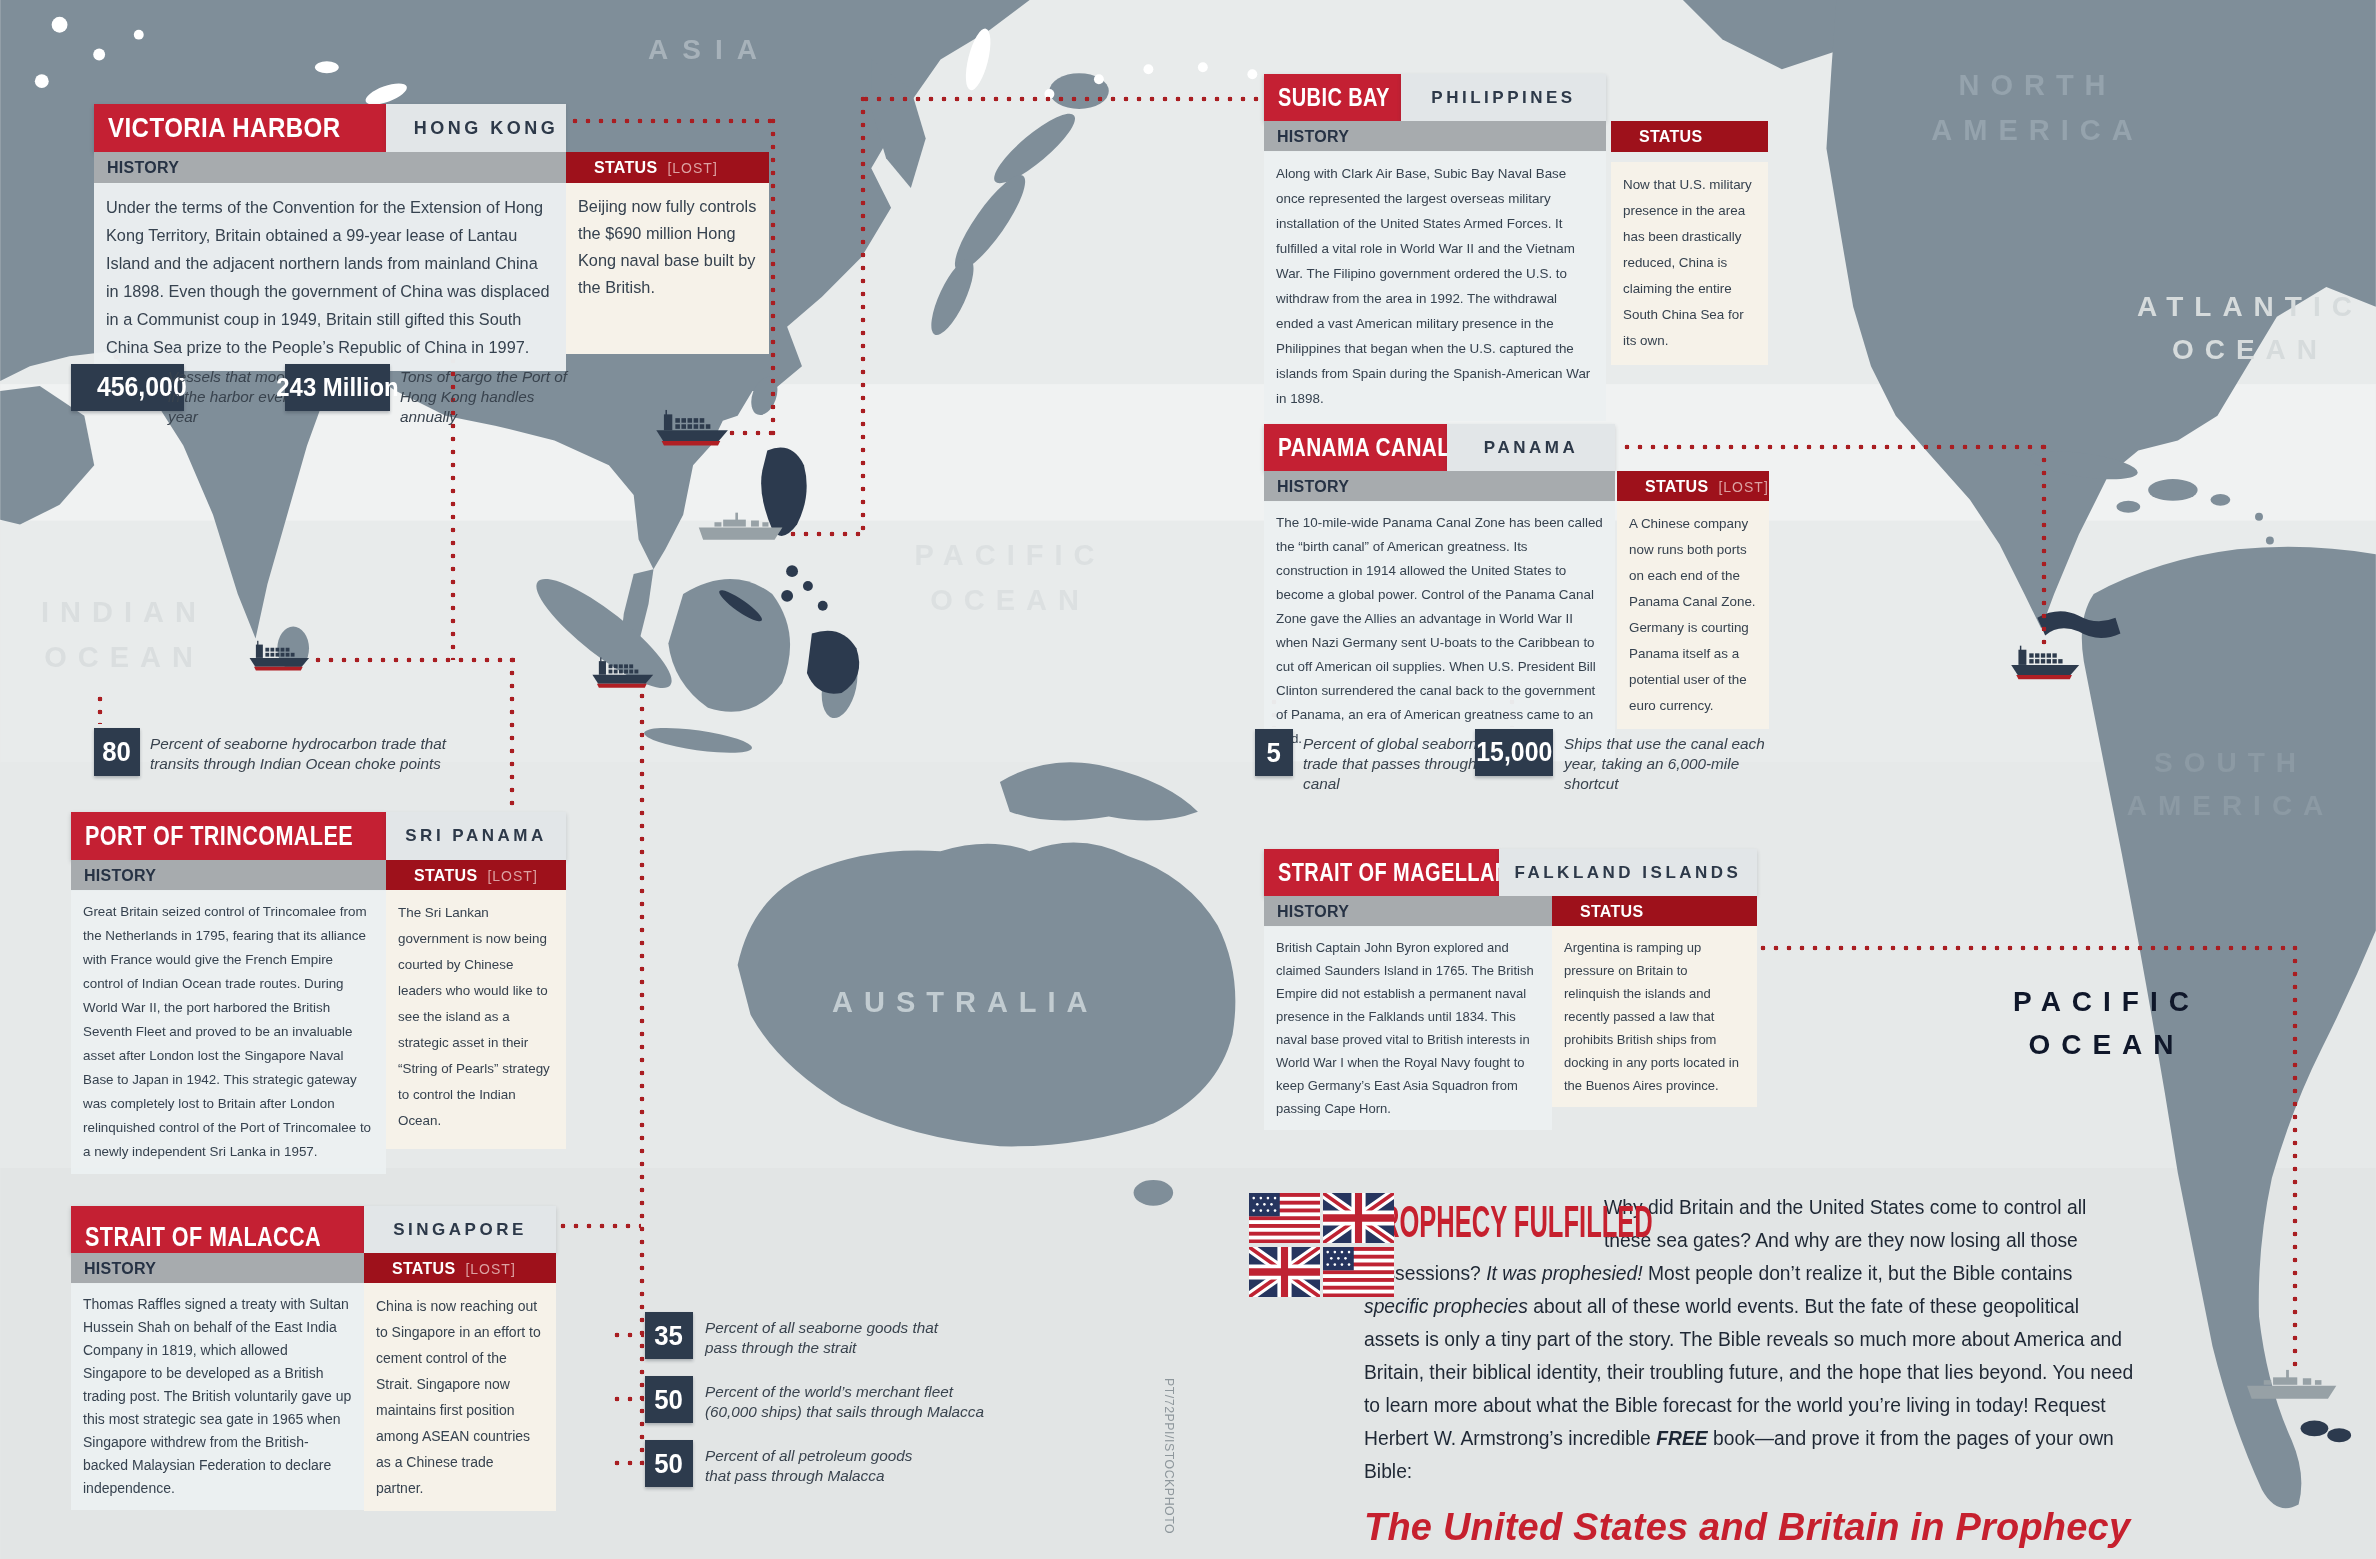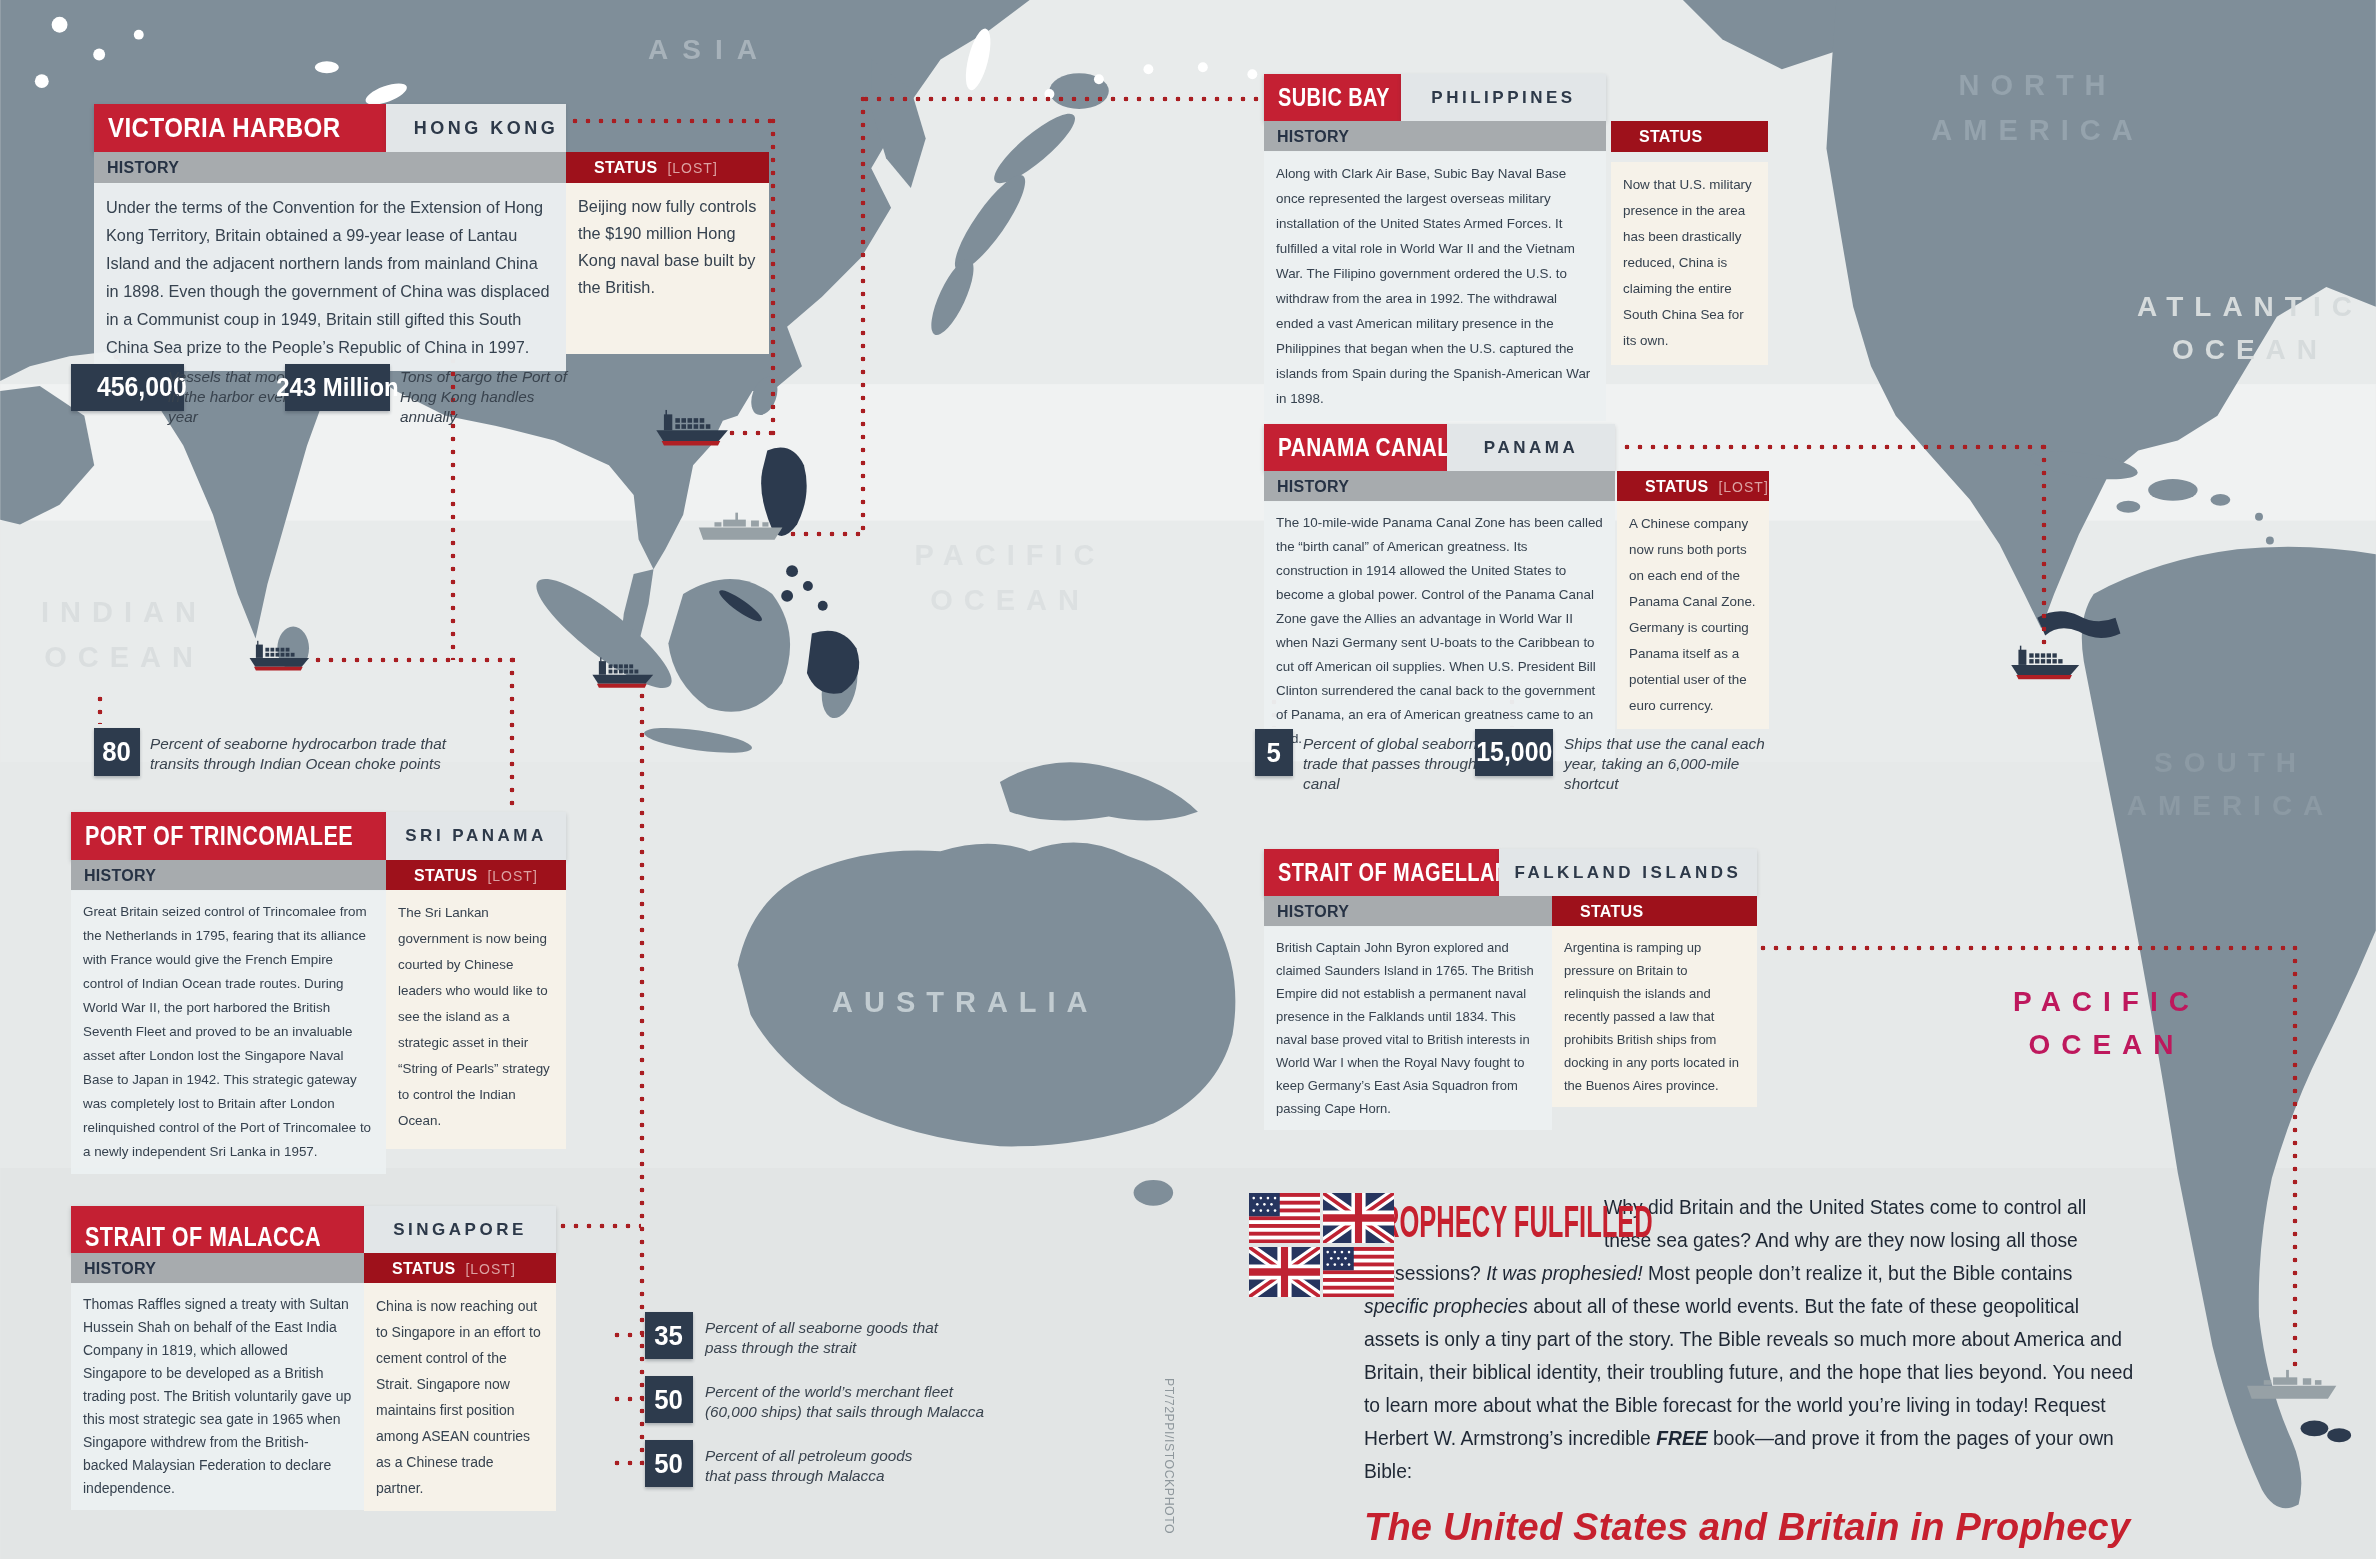--- a/index.html
+++ b/index.html
@@ -182,21 +182,21 @@
 AMERICA</div>
 <div class="maplabel" style="left:2136px;top:285px;width:228px;font-size:28px;color:#d6dbdc;">ATLANTIC
 OCEAN</div>
 <div class="maplabel" style="left:911px;top:533px;width:198px;font-size:29px;color:#dce0e1;">PACIFIC
 OCEAN</div>
 <div class="maplabel" style="left:20px;top:590px;width:208px;font-size:29px;color:#dadedf;">INDIAN
 OCEAN</div>
 <div class="maplabel" style="left:832px;top:980px;font-size:29px;color:#c2ccd1;">AUSTRALIA</div>
 <div class="maplabel" style="left:2119px;top:741px;width:223px;font-size:28px;color:#8c9aa4;">SOUTH
 AMERICA</div>
-<div class="maplabel" style="left:2005px;top:980px;width:203px;font-size:28px;color:#be185d;">PACIFIC
+<div class="maplabel" style="left:2005px;top:980px;width:203px;font-size:28px;color:#0f172a;">PACIFIC
 OCEAN</div>
 
 <div class="dots-h" style="left:572px;top:118px;width:203px;"></div>
 <div class="dots-v" style="left:770px;top:118px;height:319px;"></div>
 <div class="dots-h" style="left:729px;top:430px;width:46px;"></div>
 <div class="dots-v" style="left:113px;top:341px;height:26px;"></div>
 <div class="dots-v" style="left:342px;top:341px;height:26px;"></div>
 <div class="dots-v" style="left:450px;top:358px;height:302px;"></div>
 <div class="dots-h" style="left:315px;top:657px;width:200px;"></div>
 <div class="dots-v" style="left:509px;top:657px;height:150px;"></div>
@@ -222,21 +222,21 @@
     </div>
   <div class="ib-loc" style="left:292px;top:0;width:180px;height:48px;font-size:18px;padding-left:20px;">HONG KONG</div>
   <div class="ib-bar" style="left:0;top:48px;width:472px;height:32px;">
       <span>HISTORY</span>
     </div>
   <div class="ib-body hist-bg" style="left:0;top:79px;width:472px;min-height:171px;font-size:16.3px;line-height:28px;">Under the terms of the Convention for the Extension of Hong Kong Territory, Britain obtained a 99-year lease of Lantau Island and the adjacent northern lands from mainland China in 1898. Even though the government of China was displaced in a Communist coup in 1949, Britain still gifted this South China Sea prize to the People’s Republic of China in 1997.</div>
   <div class="ib-bar ib-statbar" style="left:472px;top:48px;width:203px;height:32px;">
       <span>STATUS</span>
       <span class="lost">[LOST]</span>
     </div>
-  <div class="ib-body stat-bg" style="left:472px;top:79px;width:203px;min-height:171px;font-size:16.3px;line-height:27px;">Beijing now fully controls the $190 million Hong Kong naval base built by the British.</div>
+  <div class="ib-body stat-bg" style="left:472px;top:79px;width:203px;min-height:171px;font-size:16.3px;line-height:27px;">Beijing now fully controls the $690 million Hong Kong naval base built by the British.</div>
 </div>
 
 <div class="infobox" style="left:1264px;top:74px;width:504px;height:280px;">
   <div class="ib-red" style="left:0;top:0;width:137px;height:47px;">
       <span style="font-size:25px;transform:scaleX(0.80);">SUBIC BAY</span>
     </div>
   <div class="ib-loc" style="left:137px;top:0;width:205px;height:47px;font-size:17px;">PHILIPPINES</div>
   <div class="ib-bar" style="left:0;top:47px;width:342px;height:31px;">
       <span>HISTORY</span>
     </div>

